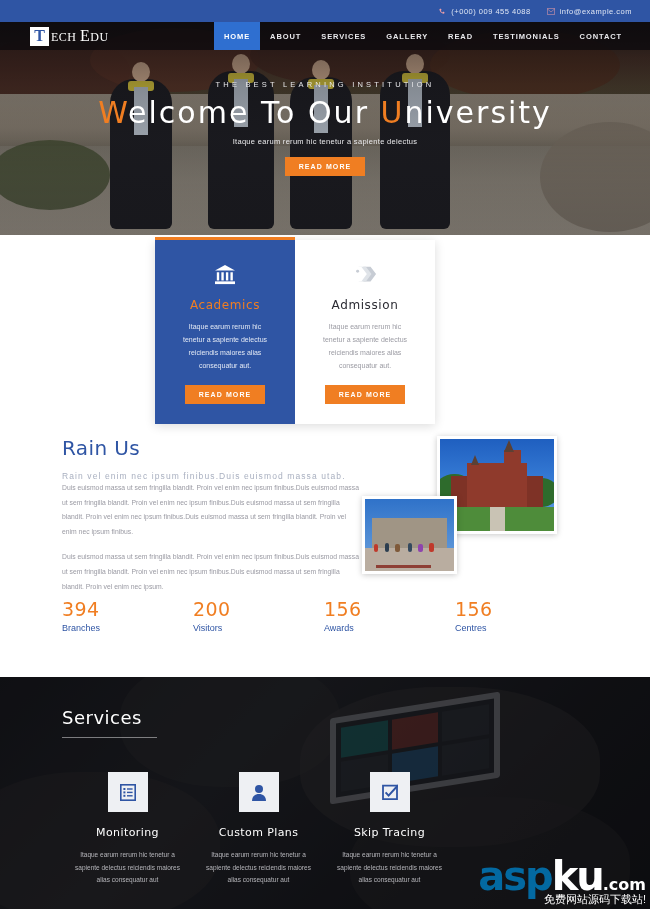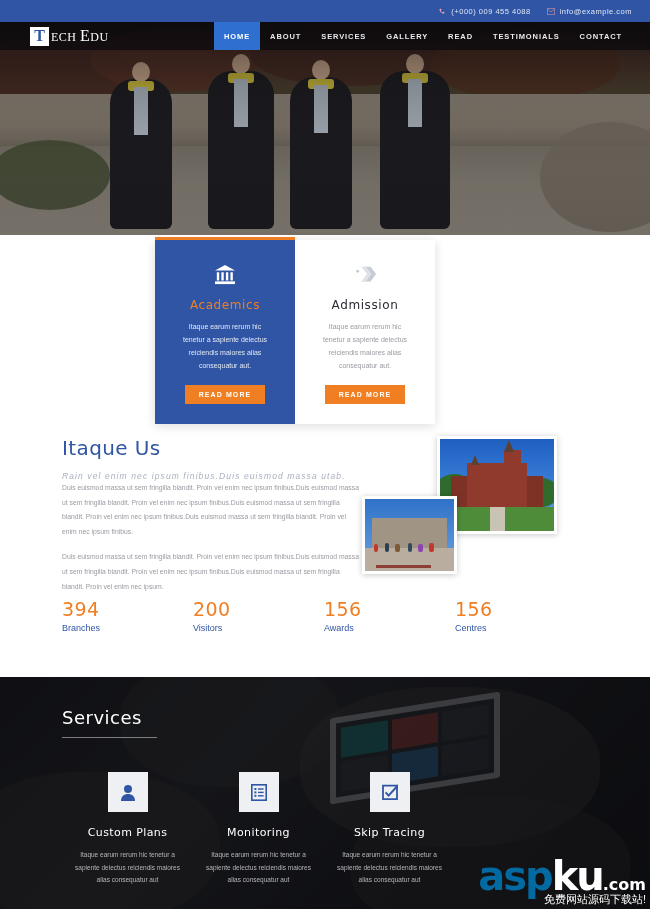--- a/index.html
+++ b/index.html
@@ -101,21 +101,21 @@
   .card .btn-orange { margin-top:12px; }
 
   
   .about { position:absolute; left:0; top:400px; width:650px; height:277px; background:#fff; }
   .about-inner { padding:36px 62px 0; display:flex; }
   .about-left { width:300px; }
   .about h2 {
     font-family:"DejaVu Sans", sans-serif; font-weight:normal; color:#2f55a4;
     font-size:20px; letter-spacing:.4px; margin-bottom:11px;
   }
-  .about .tagline { color:#a9b0c0; font-size:8.5px; font-style:italic; letter-spacing:1.1px; }
+  .about .tagline { color:#a9b0c0; font-size:8.5px; letter-spacing:1.1px; }
   .about p { color:#9a9aa3; font-size:6.8px; line-height:2.15; margin-bottom:11px; }
   .about-right { position:relative; flex:1; height:150px; }
   .ph { position:absolute; border:3px solid #fff; box-shadow:0 1px 6px rgba(0,0,0,.22); overflow:hidden; }
   .ph-big { left:75px; top:0; width:120px; height:98px; }
   .ph-small { left:0; top:60px; width:95px; height:78px; }
   .bld-sky { position:absolute; inset:0; background:linear-gradient(180deg,#1f5fc0 0%,#3f86dd 62%,#76aee8 100%); }
   .bld-grass { position:absolute; left:0; bottom:0; width:100%; height:26%; background:#4e8c3a; }
   .bld-path { position:absolute; left:44%; bottom:0; width:13%; height:26%; background:#c9c3b4; }
   .bld-main { position:absolute; left:24%; bottom:22%; width:52%; height:52%; background:#8f3a2c; }
   .bld-wing-l { position:absolute; left:10%; bottom:22%; width:18%; height:38%; background:#7e3226; }
@@ -247,20 +247,26 @@
         <a href="#" class="active">HOME</a>
         <a href="#">ABOUT</a>
         <a href="#">SERVICES</a>
         <a href="#">GALLERY</a>
         <a href="#">READ</a>
         <a href="#">TESTIMONIALS</a>
         <a href="#">CONTACT</a>
       </div>
     </div>
 
+    <div class="hero-content">
+      <div class="hero-kicker">THE BEST LEARNING INSTITUTION</div>
+      <div class="hero-title"><span class="o">W</span><span>elcome To Our </span><span class="o">U</span><span>niversity</span></div>
+      <div class="hero-sub">Itaque earum rerum hic tenetur a sapiente delectus</div>
+      <a href="#" class="btn-orange">READ MORE</a>
+    </div>
   </div>
 
   <div class="cards">
     <div class="card blue">
       <div class="ico">
         <svg width="22" height="20" viewBox="0 0 24 22">
           <path fill="#ffffff" d="M12 0L23 6H1z"></path>
           <rect x="3" y="8" width="2.6" height="9" fill="#ffffff"></rect>
           <rect x="8" y="8" width="2.6" height="9" fill="#ffffff"></rect>
           <rect x="13" y="8" width="2.6" height="9" fill="#ffffff"></rect>
@@ -283,21 +289,21 @@
       </div>
       <h3>Admission</h3>
       <p>Itaque earum rerum hic tenetur a sapiente delectus reiciendis maiores alias consequatur aut.</p>
       <a href="#" class="btn-orange">READ MORE</a>
     </div>
   </div>
 
   <div class="about">
     <div class="about-inner">
       <div class="about-left">
-        <h2>Itaque Us</h2>
+        <h2>Rain Us</h2>
         <div class="tagline">Rain vel enim nec ipsum finibus.Duis euismod massa utab.</div>
         <p>Duis euismod massa ut sem fringilla blandit. Proin vel enim nec ipsum finibus.Duis euismod massa ut sem fringilla blandit. Proin vel enim nec ipsum finibus.Duis euismod massa ut sem fringilla blandit. Proin vel enim nec ipsum finibus.Duis euismod massa ut sem fringilla blandit. Proin vel enim nec ipsum finibus.</p>
         <p>Duis euismod massa ut sem fringilla blandit. Proin vel enim nec ipsum finibus.Duis euismod massa ut sem fringilla blandit. Proin vel enim nec ipsum finibus.Duis euismod massa ut sem fringilla blandit. Proin vel enim nec ipsum.</p>
       </div>
       <div class="about-right">
         <div class="ph ph-big">
           <div class="bld-sky"></div>
           <div class="bld-tree" style="left:-4%;top:38%;width:34%;height:34%;"></div>
           <div class="bld-tree" style="right:-4%;top:42%;width:32%;height:32%;"></div>
           <div class="bld-wing-l"></div>
@@ -361,51 +367,51 @@
             <div></div>
             <div></div>
           </div>
         </div>
     </div>
     <div class="svc-shade"></div>
     <div class="svc-inner">
       <h2>Services</h2>
       <div class="svc-grid">
 
-
-        <div class="svc">
-          <div class="box">
-            <svg width="16" height="17" viewBox="0 0 16 17">
-              <circle cx="8" cy="5" r="4" fill="#2f55a4"></circle>
-              <path d="M1 17c0-4.5 3-7 7-7s7 2.5 7 7z" fill="#2f55a4"></path>
-            </svg>
-          </div>
-          <h4>Custom Plans</h4>
-          <p>Itaque earum rerum hic tenetur a sapiente delectus reiciendis maiores alias consequatur aut</p>
-        </div>
 
         <div class="svc">
           <div class="box">
             <svg width="16" height="17" viewBox="0 0 16 17">
               <rect x="0.8" y="0.8" width="14.4" height="15.4" fill="none" stroke="#2f55a4" stroke-width="1.6"></rect>
               <rect x="3.4" y="4" width="2" height="2" fill="#2f55a4"></rect>
               <rect x="3.4" y="7.4" width="2" height="2" fill="#2f55a4"></rect>
               <rect x="3.4" y="10.8" width="2" height="2" fill="#2f55a4"></rect>
               <rect x="7" y="4.3" width="5.6" height="1.4" fill="#2f55a4"></rect>
               <rect x="7" y="7.7" width="5.6" height="1.4" fill="#2f55a4"></rect>
               <rect x="7" y="11.1" width="5.6" height="1.4" fill="#2f55a4"></rect>
             </svg>
           </div>
           <h4>Monitoring</h4>
           <p>Itaque earum rerum hic tenetur a sapiente delectus reiciendis maiores alias consequatur aut</p>
         </div>
 
         <div class="svc">
           <div class="box">
             <svg width="16" height="17" viewBox="0 0 16 17">
+              <circle cx="8" cy="5" r="4" fill="#2f55a4"></circle>
+              <path d="M1 17c0-4.5 3-7 7-7s7 2.5 7 7z" fill="#2f55a4"></path>
+            </svg>
+          </div>
+          <h4>Custom Plans</h4>
+          <p>Itaque earum rerum hic tenetur a sapiente delectus reiciendis maiores alias consequatur aut</p>
+        </div>
+
+        <div class="svc">
+          <div class="box">
+            <svg width="16" height="17" viewBox="0 0 16 17">
               <path d="M15 1.6V15.2H1V1.6z" fill="none" stroke="#2f55a4" stroke-width="1.8"></path>
               <path d="M3.6 8.4l3 3.2L16 1.2" fill="none" stroke="#2f55a4" stroke-width="2"></path>
             </svg>
           </div>
           <h4>Skip Tracing</h4>
           <p>Itaque earum rerum hic tenetur a sapiente delectus reiciendis maiores alias consequatur aut</p>
         </div>
 
       </div>
     </div>

